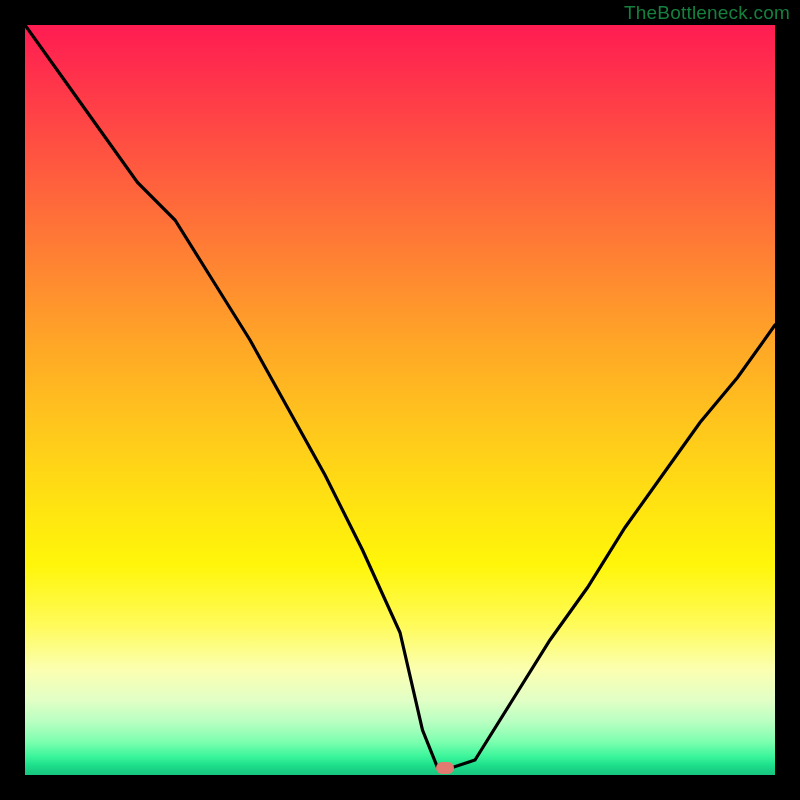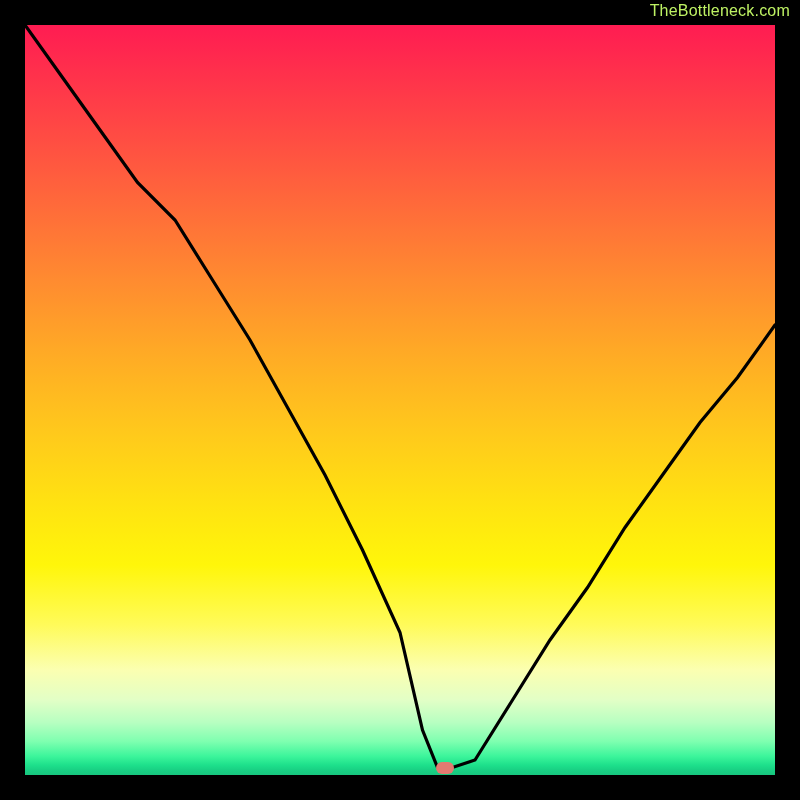--- a/index.html
+++ b/index.html
@@ -13,22 +13,22 @@
   .frame {
     position: relative;
     width: 800px;
     height: 800px;
     background: #000;
   }
   .watermark {
     position: absolute;
     top: 2px;
     right: 10px;
-    color: #bef264;
-    font-size: 16px;
+    color: #15803d;
+    font-size: 19px;
     font-weight: 500;
     letter-spacing: 0.2px;
     z-index: 10;
   }
   .plot-wrap {
     position: absolute;
     left: 25px;
     top: 25px;
     width: 750px;
     height: 750px;

